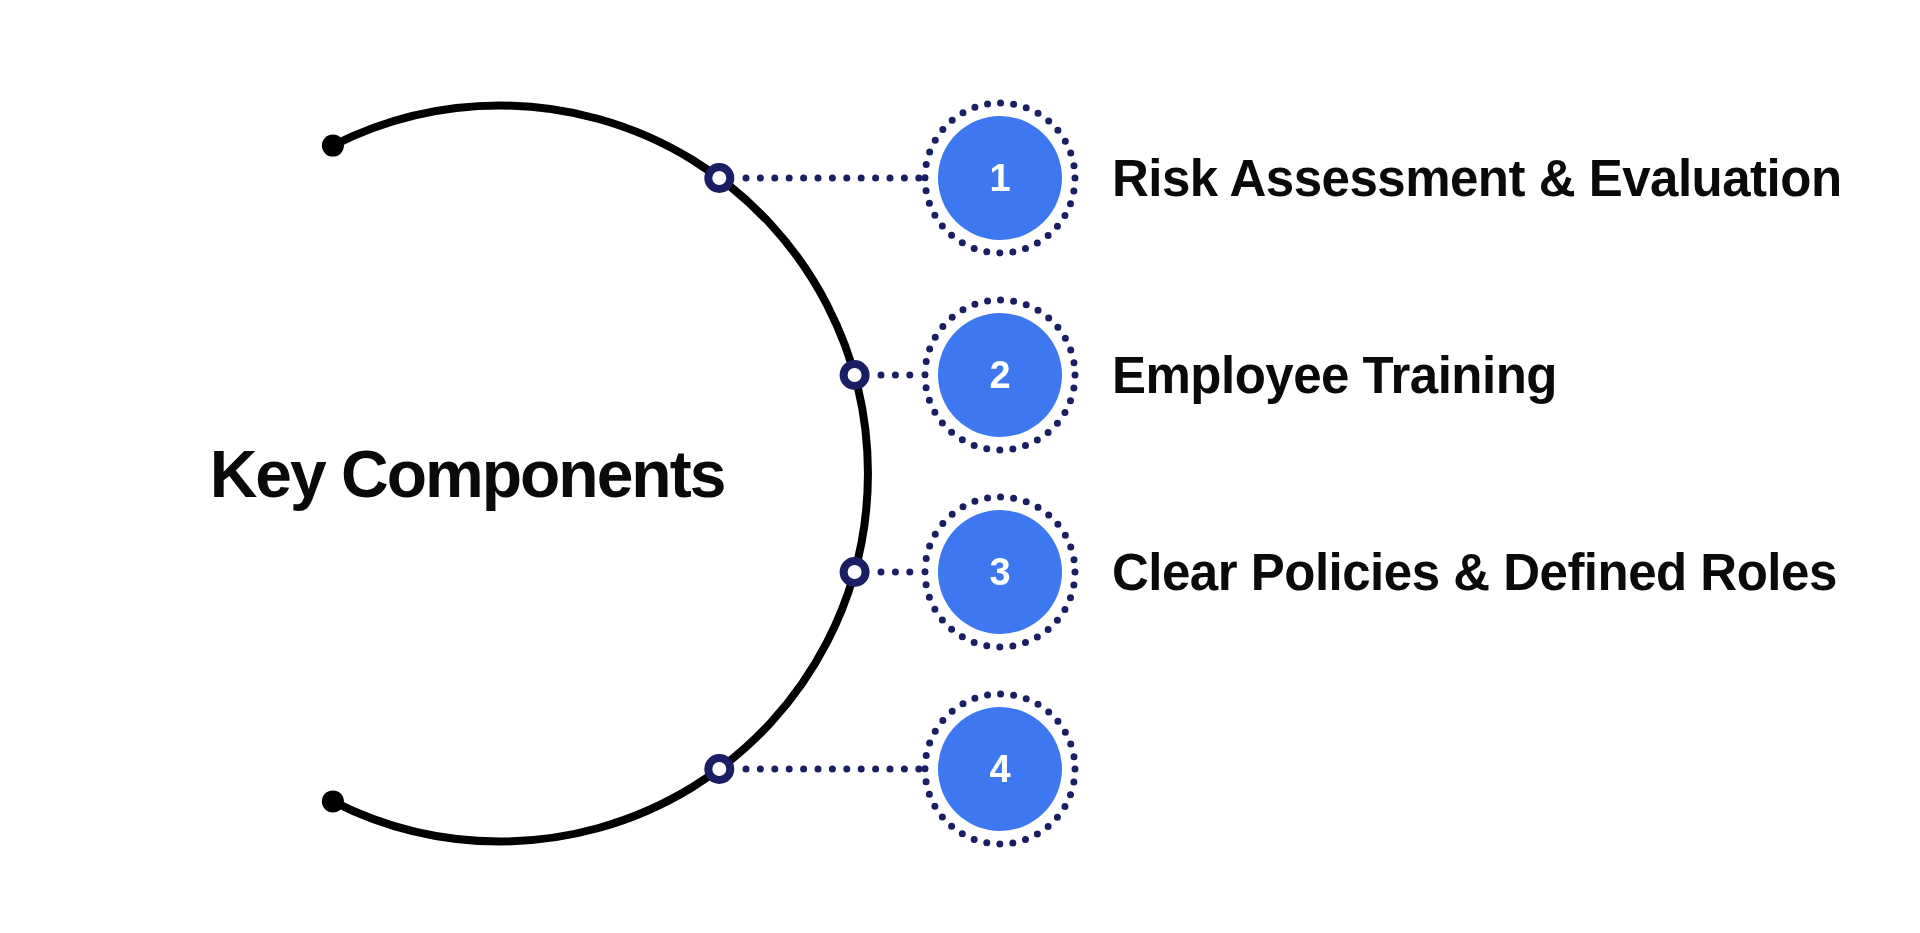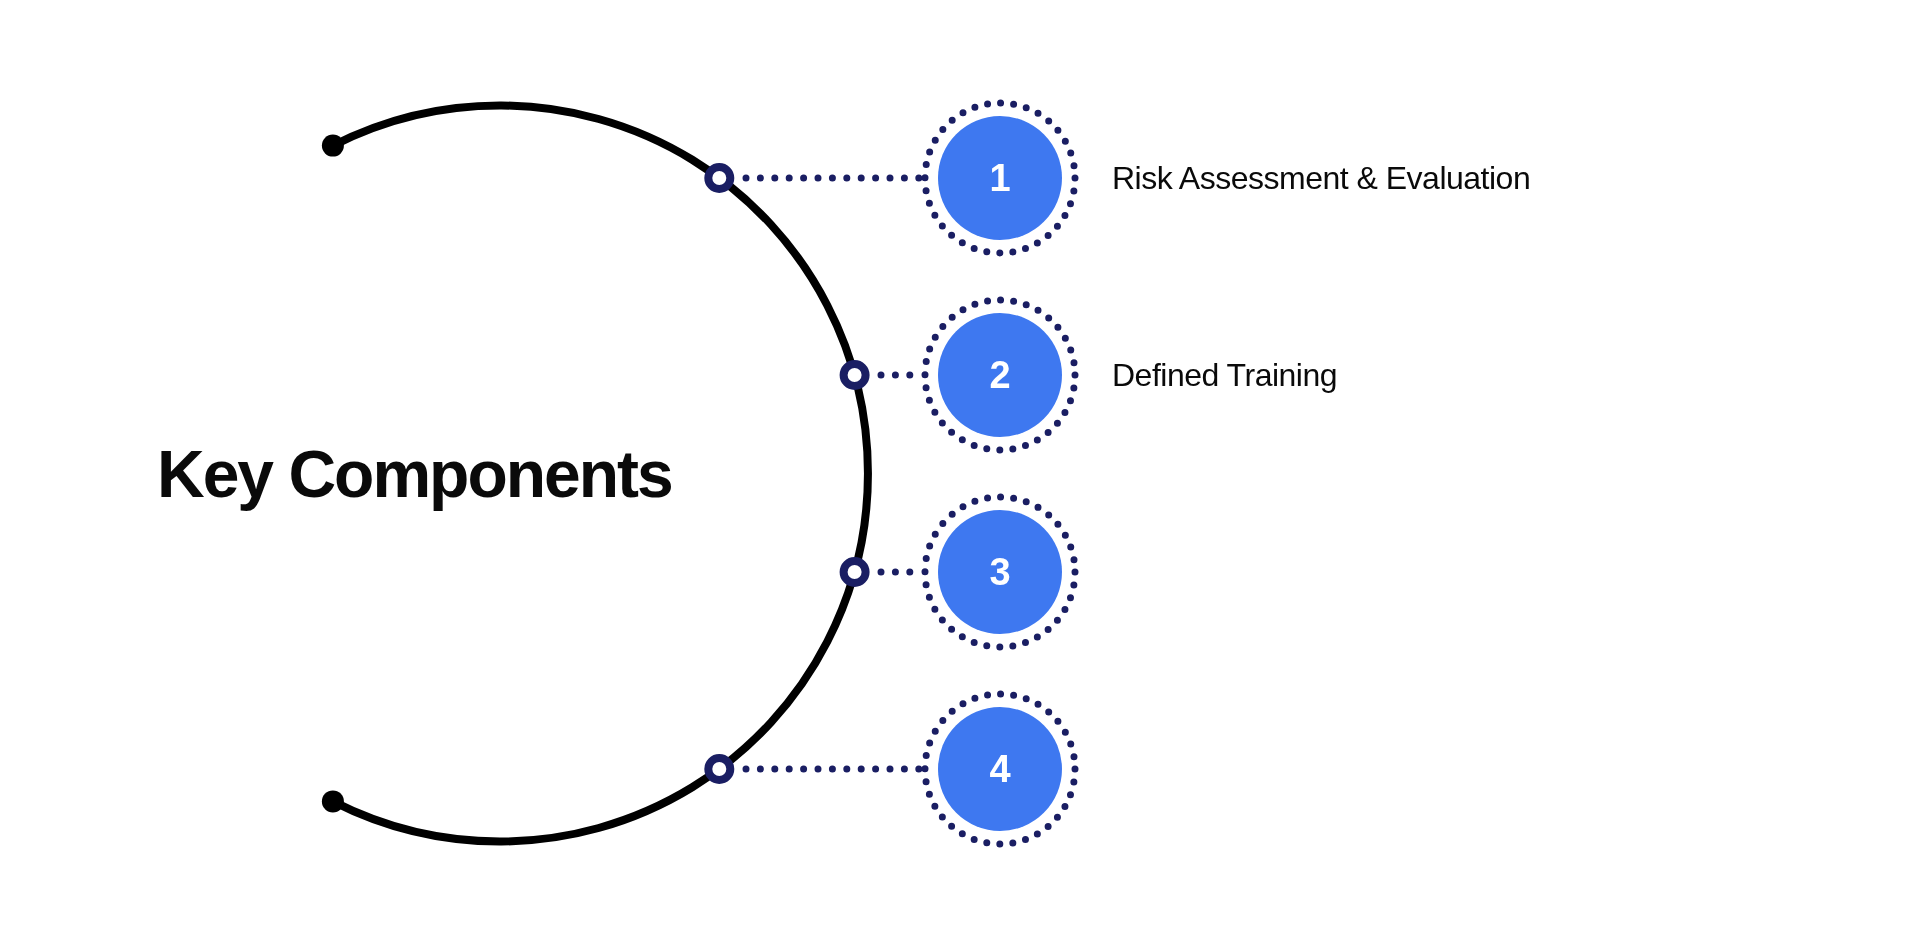--- a/index.html
+++ b/index.html
@@ -19,35 +19,35 @@
 
   .arc-path{fill:none;stroke:var(--line-black);stroke-width:8;}
   .end-dot{fill:var(--line-black);}
   .node-ring{fill:#ffffff;stroke:var(--navy);stroke-width:8;}
   .dotted-connector{stroke:var(--navy);stroke-width:7;stroke-linecap:round;fill:none;}
   .dotted-ring{fill:none;stroke:var(--navy);stroke-width:7;stroke-linecap:round;}
   .blue-fill{fill:var(--accent-blue);}
 
   .page-title{
     position:absolute;left:157px;top:437px;width:620px;height:74px;
-    text-align:left;font-size:66px;font-weight:700;letter-spacing:-2px;
+    text-align:center;font-size:66px;font-weight:700;letter-spacing:-2px;
     color:var(--text);line-height:74px;white-space:nowrap;
   }
 
   .item-row{position:absolute;left:920px;width:860px;height:160px;}
   .item-row .badge{position:absolute;left:0;top:0;width:160px;height:160px;}
   .item-row .badge-number{
     position:absolute;left:0;top:0;width:160px;height:160px;
     display:flex;align-items:center;justify-content:center;
     color:#ffffff;font-size:38px;font-weight:700;
   }
   .item-row .item-label{
     position:absolute;left:192px;top:0;height:160px;
     display:flex;align-items:center;
-    font-size:32px;font-weight:400;color:var(--text);
+    font-size:51px;font-weight:700;color:var(--text);
     letter-spacing:-0.5px;white-space:nowrap;
   }
   .row-1{top:98px;}
   .row-2{top:295px;}
   .row-3{top:492px;}
   .row-4{top:689px;}
 </style>
 </head>
 <body>
 
@@ -81,29 +81,30 @@
     <div class="badge-number">1</div>
     <div class="item-label">Risk Assessment &amp; Evaluation</div>
   </div>
 
   <div class="item-row row-2">
     <svg class="badge" viewBox="0 0 160 160" xmlns="http://www.w3.org/2000/svg">
       <circle class="dotted-ring" cx="80" cy="80" r="75" stroke-dasharray="0 13.09"></circle>
       <circle class="blue-fill" cx="80" cy="80" r="62"></circle>
     </svg>
     <div class="badge-number">2</div>
-    <div class="item-label">Defined Training</div>
+    <div class="item-label">Employee Training</div>
   </div>
 
   <div class="item-row row-3">
     <svg class="badge" viewBox="0 0 160 160" xmlns="http://www.w3.org/2000/svg">
       <circle class="dotted-ring" cx="80" cy="80" r="75" stroke-dasharray="0 13.09"></circle>
       <circle class="blue-fill" cx="80" cy="80" r="62"></circle>
     </svg>
     <div class="badge-number">3</div>
+    <div class="item-label">Clear Policies &amp; Defined Roles</div>
   </div>
 
   <div class="item-row row-4">
     <svg class="badge" viewBox="0 0 160 160" xmlns="http://www.w3.org/2000/svg">
       <circle class="dotted-ring" cx="80" cy="80" r="75" stroke-dasharray="0 13.09"></circle>
       <circle class="blue-fill" cx="80" cy="80" r="62"></circle>
     </svg>
     <div class="badge-number">4</div>
   </div>
 

